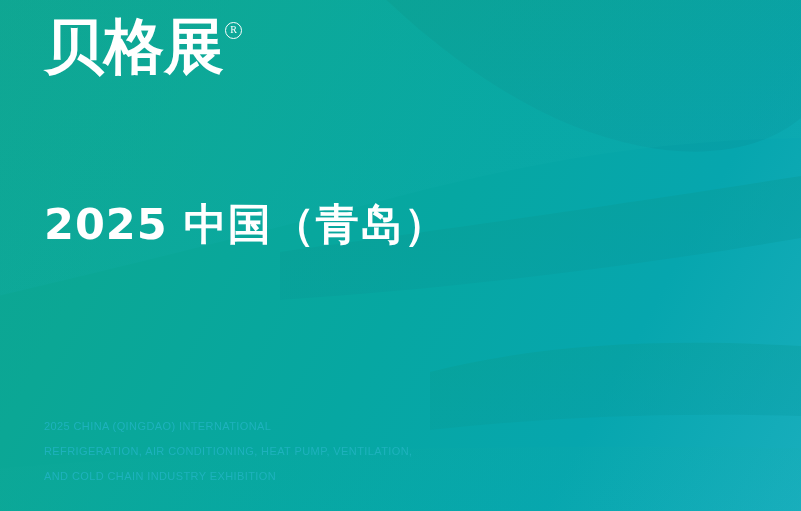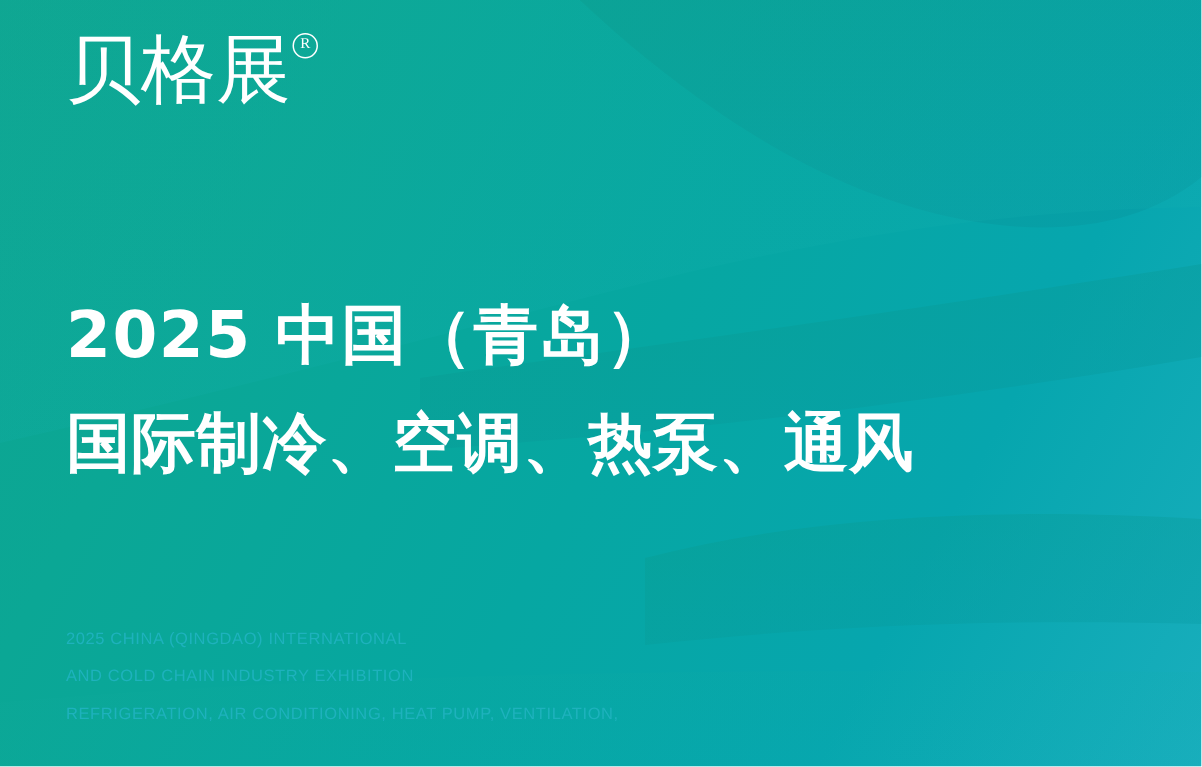--- a/index.html
+++ b/index.html
@@ -33,23 +33,23 @@
   
   .logo-wrap {
     position: absolute;
     left: 44px;
     top: 20px;
     display: flex;
     align-items: flex-start;
   }
   .logo-text {
     font-family: "DejaVu Sans", "Liberation Sans", sans-serif;
-    font-size: 50px;
+    font-size: 60px;
     line-height: 52px;
-    font-weight: 400;
+    font-weight: 700;
     color: #ffffff;
     letter-spacing: 0px;
     white-space: nowrap;
   }
   .logo-reg {
     display: inline-block;
     margin-top: 2px;
     margin-left: 1px;
     width: 15px;
     height: 15px;
@@ -126,22 +126,21 @@
     <path d="M -20,470 C 180,452 420,444 801,448 L 801,531 L -20,531 Z" fill="url(#glight)" opacity="0.10"></path>
   </svg>
 
   <div class="logo-wrap">
     <span class="logo-text">贝格展</span>
     <span class="logo-reg">R</span>
   </div>
 
   <div class="headline">
     <div class="line l1">2025 中国（青岛）</div>
-    <div class="line l2">国际制冷、空调、热泵、通风</div>
   </div>
 
   <div class="subtitle">
     <div class="sline">2025 CHINA (QINGDAO) INTERNATIONAL</div>
+    <div class="sline">REFRIGERATION, AIR CONDITIONING, HEAT PUMP, VENTILATION,</div>
     <div class="sline">AND COLD CHAIN INDUSTRY EXHIBITION</div>
-    <div class="sline">REFRIGERATION, AIR CONDITIONING, HEAT PUMP, VENTILATION,</div>
   </div>
 
 </div>
 
 </body></html>

